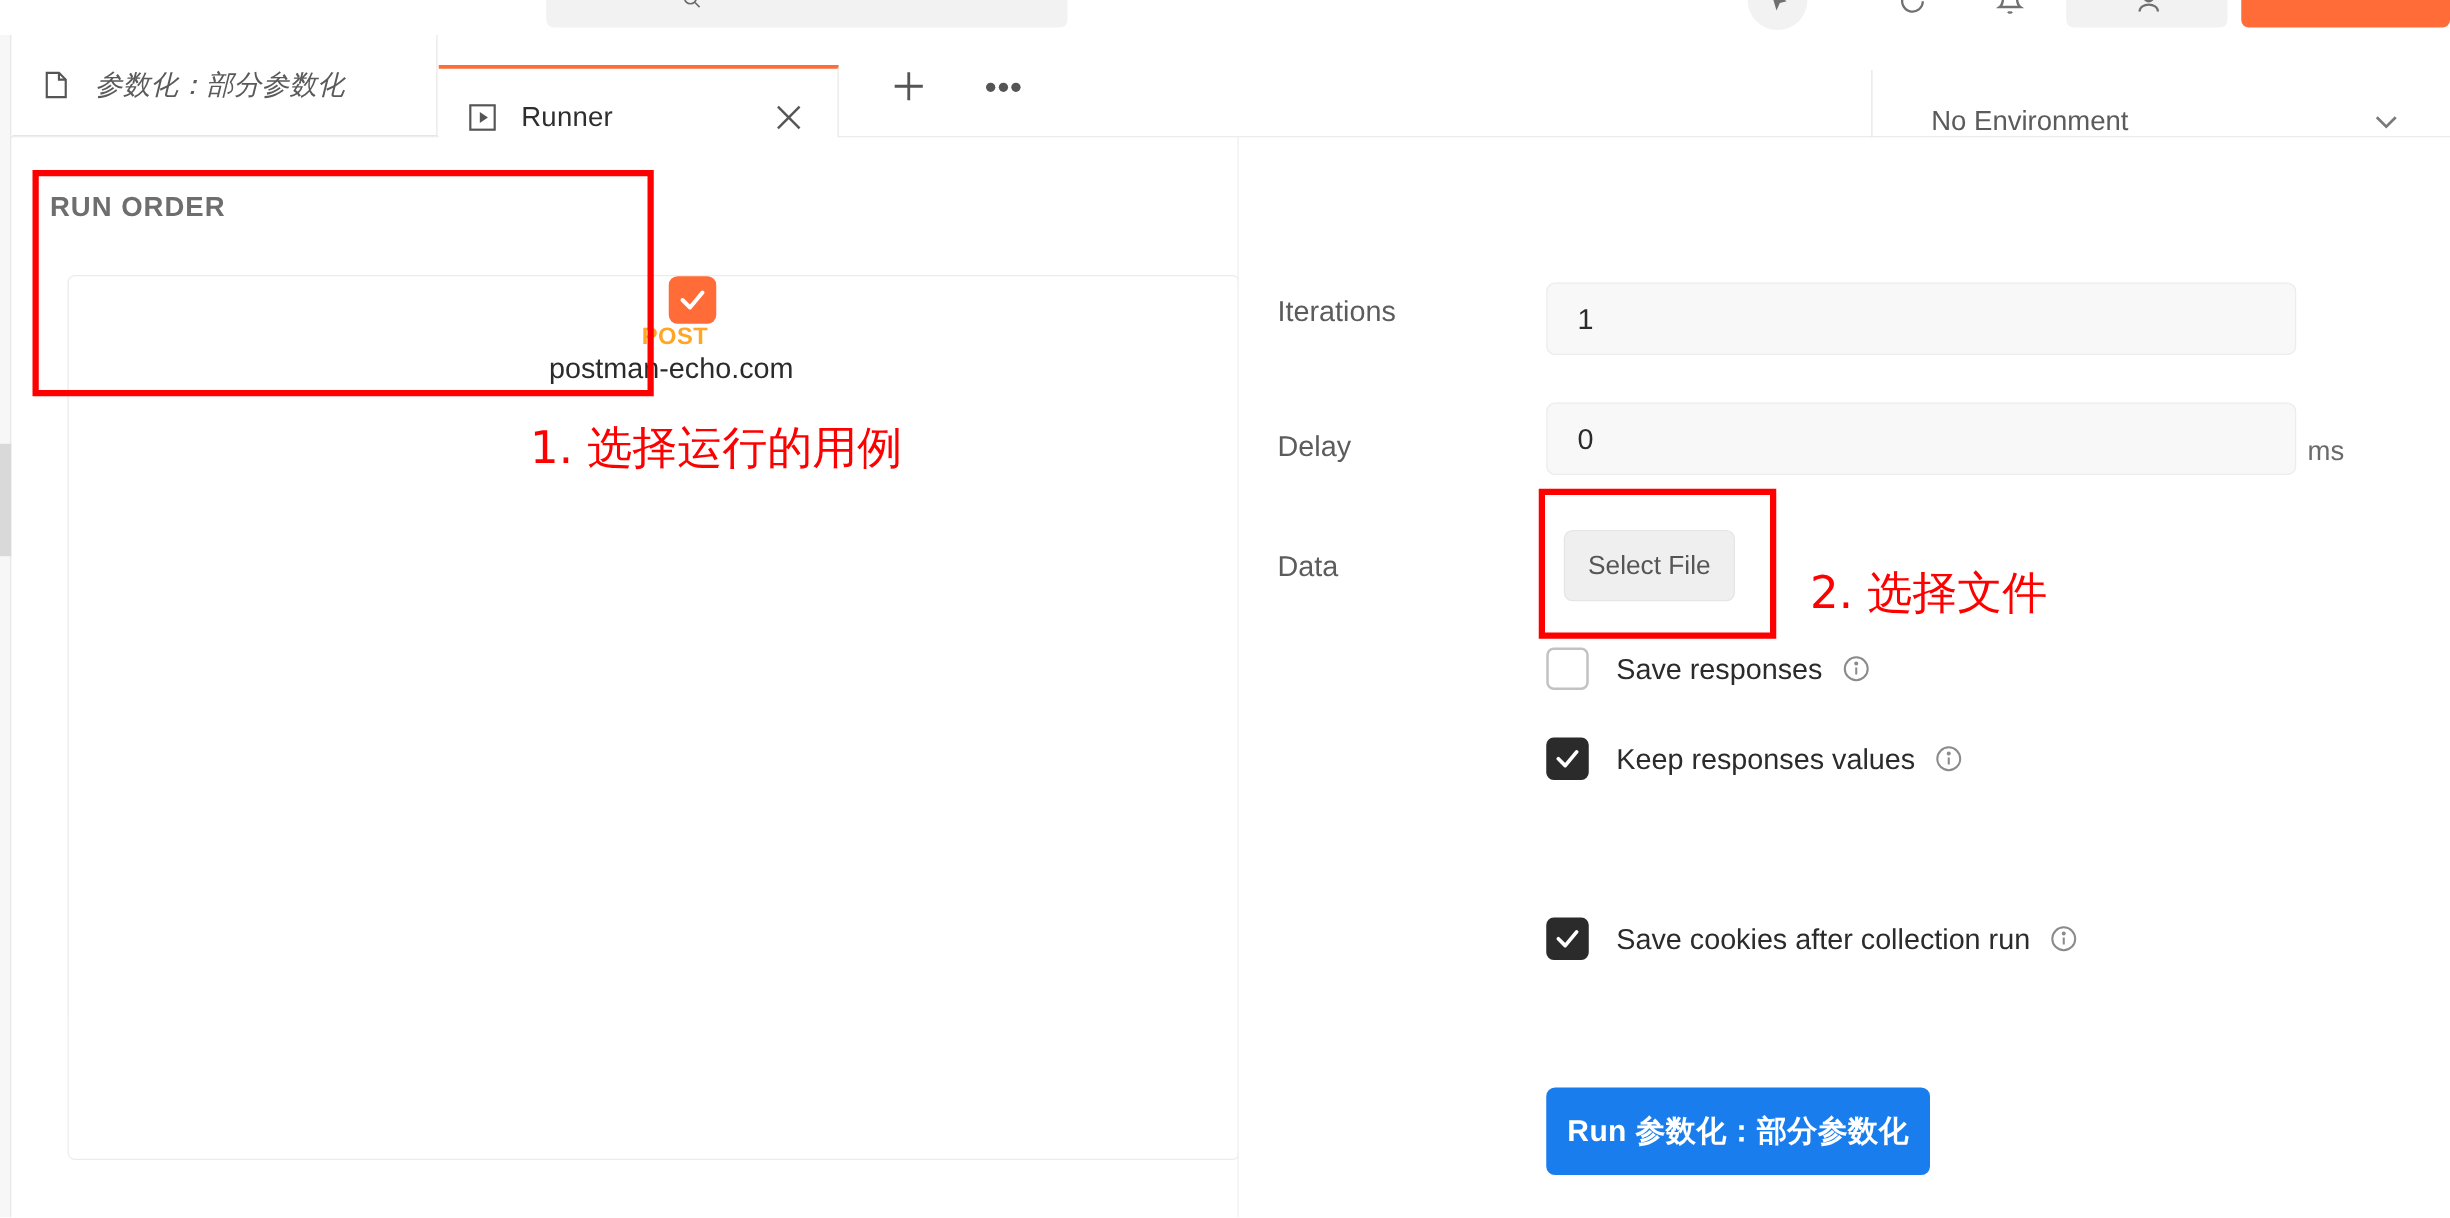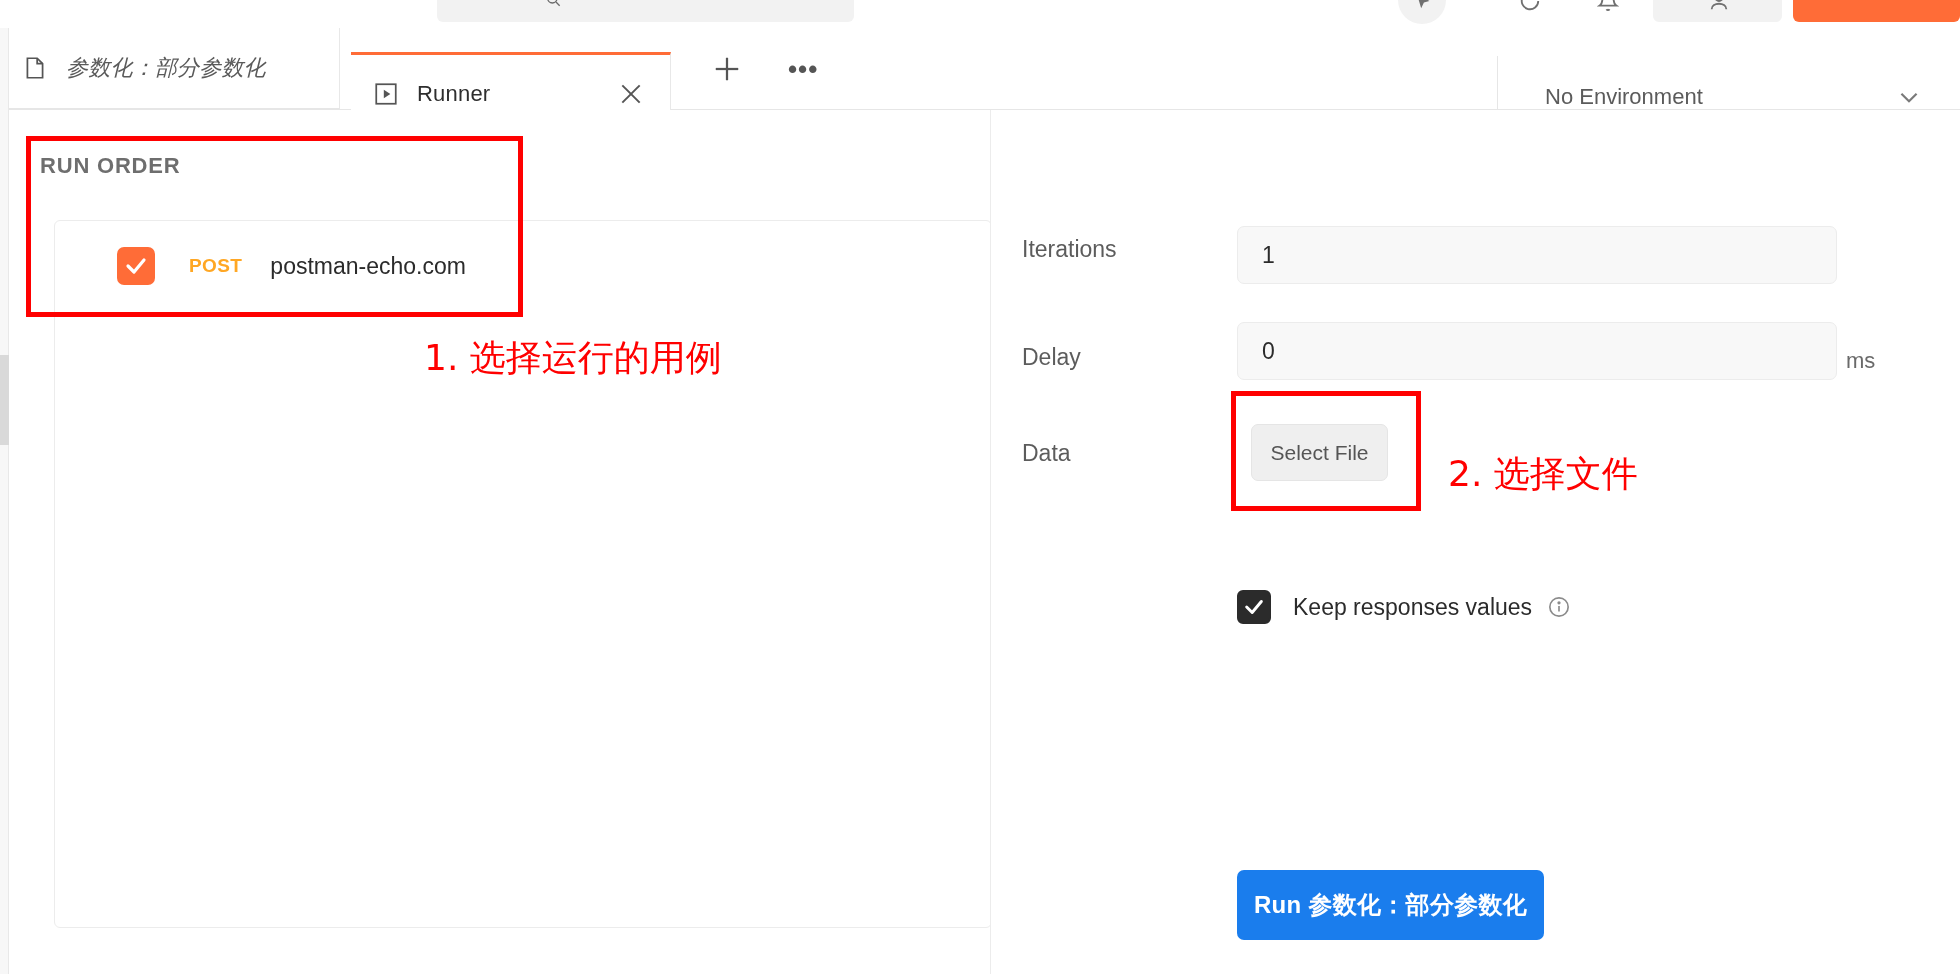--- a/index.html
+++ b/index.html
@@ -22,21 +22,21 @@
   .ts-ico { position:absolute; top:-10px; width:22px; height:22px; color:#707070; }
   .ts-rect { position:absolute; top:-24px; height:46px; border-radius:6px; }
   .ts-grey-rect { background:#f2f2f2; }
   .ts-orange-rect { background:#ff6c37; }
 
   
   .tabbar { position:absolute; left:0; top:28px; width:1960px; height:82px;
             background:#fff; border-bottom:1px solid #e6e6e6; }
   .tab { position:absolute; top:0; height:81px; display:flex; align-items:center;
          background:#fff; }
-  .tab-inactive { left:0; width:340px; border-right:1px solid #e8e8e8;
+  .tab-inactive { left:10px; width:340px; border-right:1px solid #e8e8e8;
                   border-bottom:1px solid #e6e6e6; }
   .tab-active { left:351px; width:320px; border-right:1px solid #e8e8e8;
                 border-top:3px solid #ff6c37;margin-top:24px; }
   .tab-icon { width:26px; height:26px; margin-left:22px; color:#555; flex:0 0 auto; }
   .tab-label { margin-left:18px; font-size:22px; color:#2e2e2e; letter-spacing:.2px; }
   .tab-label-italic { font-style:italic; color:#5a5a5a; }
   .tab-close { position:absolute; right:26px; top:50%; transform:translateY(-50%);
                width:26px; height:26px; color:#555; cursor:pointer; }
   .tab-plus { position:absolute; left:712px; top:50%; transform:translateY(-50%);
               width:30px; height:30px; color:#555; cursor:pointer; }
@@ -62,21 +62,21 @@
   .runorder-title { position:absolute; left:30px; top:43px; font-size:22px; font-weight:700;
                     color:#6e6e6e; letter-spacing:.8px; }
   .actions { position:absolute; left:600px; top:43px; display:flex; align-items:center;
              font-size:23px; color:#707070; }
   .actions .act { cursor:pointer; padding:0 2px; white-space:nowrap; }
   .actions .sep { width:1px; height:26px; background:#d2d2d2; margin:0 20px; }
 
   .req-card { position:absolute; left:44px; top:110px; width:938px; height:708px;
               background:#fff; border:1px solid #ececec; border-radius:6px; }
   .req-row { position:absolute; left:0; top:0; width:100%; height:90px;
-             display:flex; align-items:center; }
+             display:flex; align-items:center;flex-direction:column; }
   .req-check { margin-left:62px; width:38px; height:38px; border-radius:7px; background:#ff6c37;
                display:flex; align-items:center; justify-content:center; flex:0 0 auto; cursor:pointer; }
   .req-check svg { width:24px; height:24px; color:#fff; }
   .req-method { margin-left:34px; font-size:19px; font-weight:700; color:#ffa724;
                 letter-spacing:.4px; }
   .req-name { margin-left:28px; font-size:23px; color:#2b2b2b; }
 
   
   .panel-divider { position:absolute; left:990px; top:110px; width:1px; height:864px; background:#ececec; }
 
@@ -231,38 +231,64 @@
 <div class="field-label" style="left:1022px; top:236px;">Iterations</div>
 <div class="field-input" style="left:1237px; top:226px; width:600px; height:58px;">1</div>
 
 <div class="field-label" style="left:1022px; top:344px;">Delay</div>
 <div class="field-input" style="left:1237px; top:322px; width:600px; height:58px;">0</div>
 <div class="ms-label">ms</div>
 
 <div class="field-label" style="left:1022px; top:440px;">Data</div>
 <div class="selectfile-btn">Select File</div>
 
+<div class="cbrow" style="left:1237px; top:518px;">
+  <span class="cbox cbox-off"></span>
+  <span class="cblabel">Save responses</span>
+  <span class="info-ico">
+    <svg viewBox="0 0 24 24" fill="none" stroke="currentColor" stroke-width="1.8">
+          <circle cx="12" cy="12" r="10"></circle>
+          <line x1="12" y1="11" x2="12" y2="17"></line>
+          <circle cx="12" cy="7.4" r="0.9" fill="currentColor"></circle>
+        </svg>
+  </span>
+</div>
 
 <div class="cbrow" style="left:1237px; top:590px;">
   <span class="cbox cbox-on">
     <svg viewBox="0 0 24 24" fill="none" stroke="currentColor" stroke-width="3.2" stroke-linecap="round" stroke-linejoin="round">
           <polyline points="4 12 10 18 20 6"></polyline>
         </svg>
   </span>
   <span class="cblabel">Keep responses values</span>
   <span class="info-ico">
     <svg viewBox="0 0 24 24" fill="none" stroke="currentColor" stroke-width="1.8">
           <circle cx="12" cy="12" r="10"></circle>
           <line x1="12" y1="11" x2="12" y2="17"></line>
           <circle cx="12" cy="7.4" r="0.9" fill="currentColor"></circle>
         </svg>
   </span>
 </div>
 
 
+<div class="cbrow" style="left:1237px; top:734px;">
+  <span class="cbox cbox-on">
+    <svg viewBox="0 0 24 24" fill="none" stroke="currentColor" stroke-width="3.2" stroke-linecap="round" stroke-linejoin="round">
+          <polyline points="4 12 10 18 20 6"></polyline>
+        </svg>
+  </span>
+  <span class="cblabel">Save cookies after collection run</span>
+  <span class="info-ico">
+    <svg viewBox="0 0 24 24" fill="none" stroke="currentColor" stroke-width="1.8">
+          <circle cx="12" cy="12" r="10"></circle>
+          <line x1="12" y1="11" x2="12" y2="17"></line>
+          <circle cx="12" cy="7.4" r="0.9" fill="currentColor"></circle>
+        </svg>
+  </span>
+</div>
 
 <div class="run-btn">Run 参数化：部分参数化</div>
 
 <div class="ann-box" style="left:26px; top:136px; width:497px; height:181px;"></div>
 <div class="ann-text" style="left:424px; top:334px;">1. 选择运行的用例</div>
 
 <div class="ann-box" style="left:1231px; top:391px; width:190px; height:120px;"></div>
 <div class="ann-text" style="left:1448px; top:450px;">2. 选择文件</div>
 
 </div>

